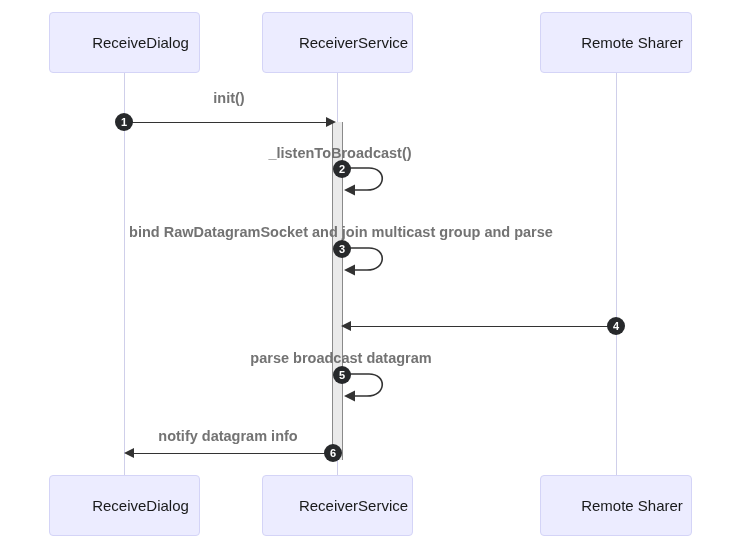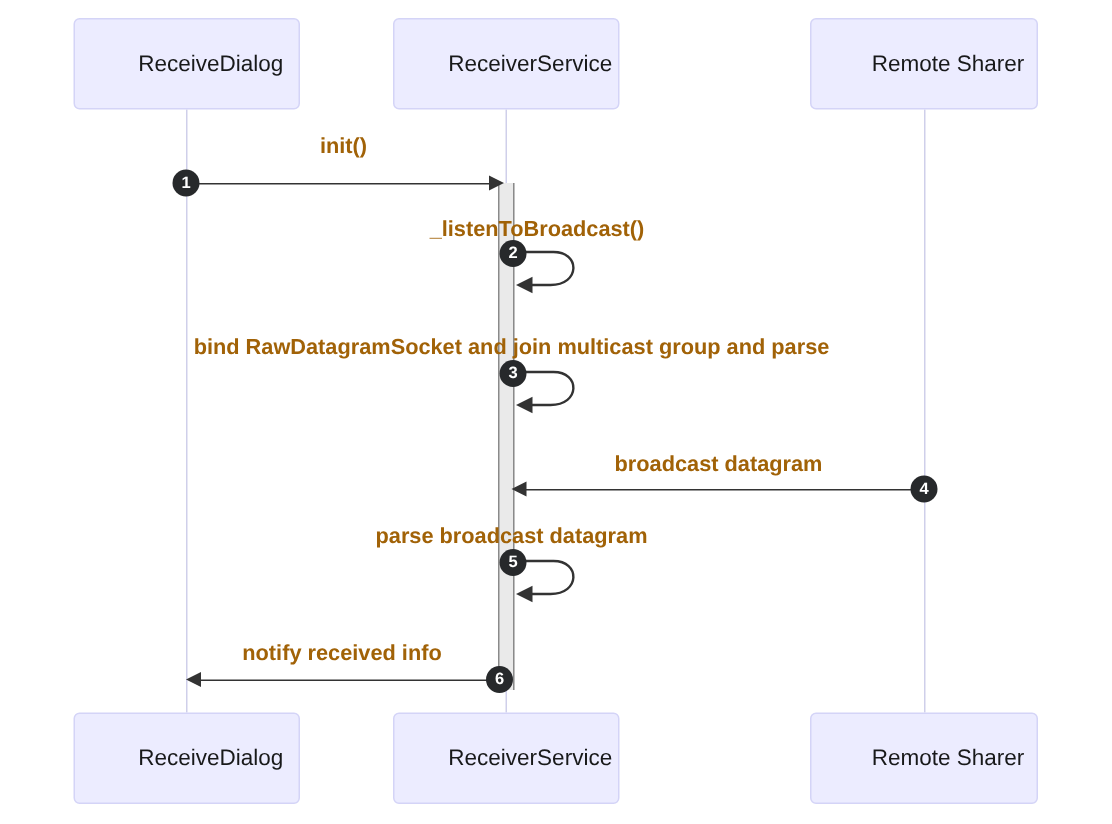--- a/index.html
+++ b/index.html
@@ -73,21 +73,21 @@
     border-left: 10px solid #333333;
   }
   .arrowhead.left {
     border-right: 10px solid #333333;
   }
 
   .msg-label {
     position: absolute;
     font-size: 14.5px;
     font-weight: bold;
-    color: #a16207;
+    color: #737373;
     white-space: nowrap;
     font-family: "Liberation Sans", sans-serif;
   }
 
   
   .seq-num {
     position: absolute;
     width: 18px;
     height: 18px;
     border-radius: 50%;
@@ -137,44 +137,43 @@
   </div>
   <div class="actor-box" style="left:540px; top:475px; width:152px; height:61px;">
     <span class="actor-label">Remote Sharer</span>
   </div>
 
   <div class="msg-label" style="left:229px; top:98px; transform:translate(-50%,-50%);">init()</div>
   <div class="msg-line" style="left:124px; top:122px; width:204px;"></div>
   <div class="arrowhead right" style="left:326px; top:117px;"></div>
   <div class="seq-num" style="left:115px; top:113px;">1</div>
 
-  <div class="msg-label" style="left:358px; top:153px; transform:translate(-50%,-50%);">_listenToBroadcast()</div>
+  <div class="msg-label" style="left:340px; top:153px; transform:translate(-50%,-50%);">_listenToBroadcast()</div>
   <svg class="selfloop" style="left:341px; top:160px;" width="60" height="40" viewBox="0 0 60 40">
     <path d="M 1 8 L 28 8 C 46 8, 46 30, 26 30 L 12 30" fill="none" stroke="#333333" stroke-width="1.6"></path>
     <polygon points="14,24.5 3,30 14,35.5" fill="#333333"></polygon>
   </svg>
   <div class="seq-num" style="left:333px; top:160px;">2</div>
 
   <div class="msg-label" style="left:341px; top:232px; transform:translate(-50%,-50%);">bind RawDatagramSocket and join multicast group and parse</div>
   <svg class="selfloop" style="left:341px; top:240px;" width="60" height="40" viewBox="0 0 60 40">
     <path d="M 1 8 L 28 8 C 46 8, 46 30, 26 30 L 12 30" fill="none" stroke="#333333" stroke-width="1.6"></path>
     <polygon points="14,24.5 3,30 14,35.5" fill="#333333"></polygon>
   </svg>
   <div class="seq-num" style="left:333px; top:240px;">3</div>
 
-  <div class="msg-label" style="left:479px; top:310px; transform:translate(-50%,-50%);">broadcast datagram</div>
   <div class="msg-line" style="left:350px; top:326px; width:266px;"></div>
   <div class="arrowhead left" style="left:341px; top:321px;"></div>
   <div class="seq-num" style="left:607px; top:317px;">4</div>
 
   <div class="msg-label" style="left:341px; top:358px; transform:translate(-50%,-50%);">parse broadcast datagram</div>
   <svg class="selfloop" style="left:341px; top:366px;" width="60" height="40" viewBox="0 0 60 40">
     <path d="M 1 8 L 28 8 C 46 8, 46 30, 26 30 L 12 30" fill="none" stroke="#333333" stroke-width="1.6"></path>
     <polygon points="14,24.5 3,30 14,35.5" fill="#333333"></polygon>
   </svg>
   <div class="seq-num" style="left:333px; top:366px;">5</div>
 
-  <div class="msg-label" style="left:228px; top:436px; transform:translate(-50%,-50%);">notify received info</div>
+  <div class="msg-label" style="left:228px; top:436px; transform:translate(-50%,-50%);">notify datagram info</div>
   <div class="msg-line" style="left:133px; top:453px; width:199px;"></div>
   <div class="arrowhead left" style="left:124px; top:448px;"></div>
   <div class="seq-num" style="left:324px; top:444px;">6</div>
 
 </div>
 
 </body></html>

